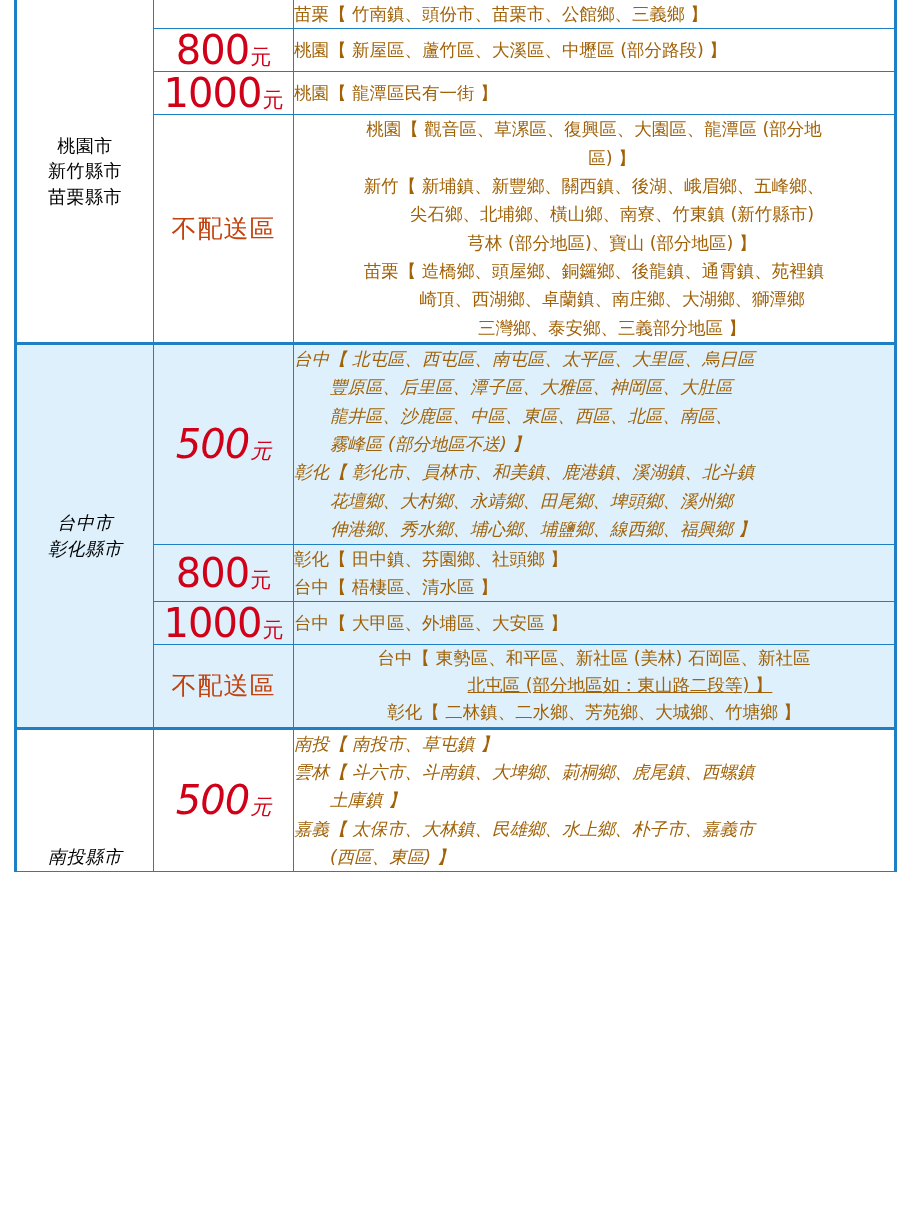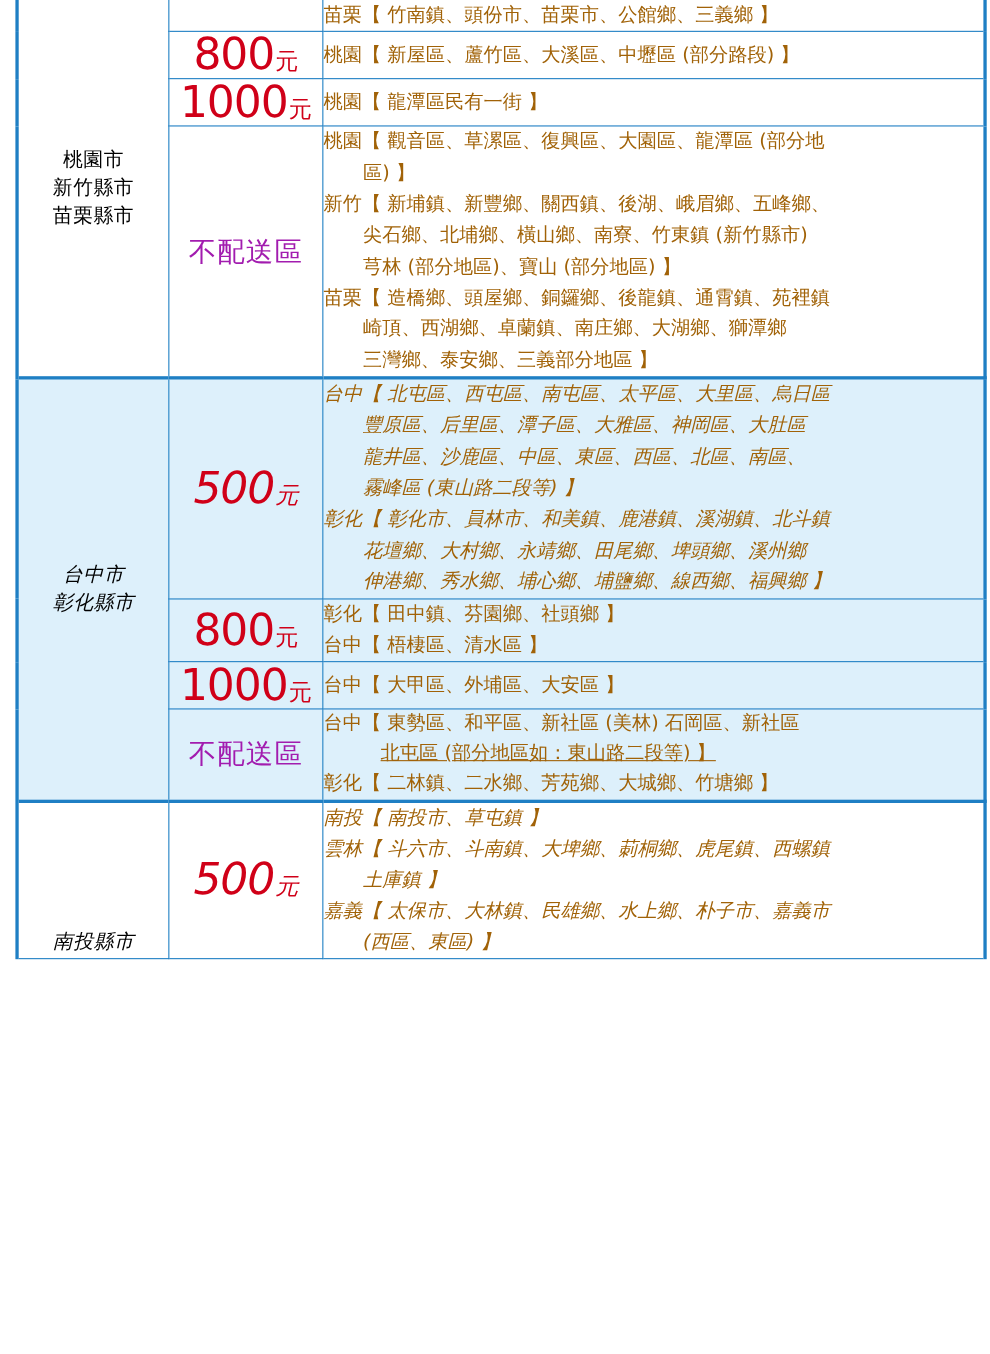--- a/index.html
+++ b/index.html
@@ -55,21 +55,21 @@
     font-family: "DejaVu Sans", "Liberation Sans", sans-serif;
     letter-spacing: -1px;
   }
   .fee-unit {
     color: #d00018;
     font-size: 21px;
     line-height: 1;
     margin-left: 1px;
   }
   .fee-nodeliver {
-    color: #a21caf;
+    color: #c2410c;
     font-size: 25px;
     letter-spacing: 1px;
   }
   .detail-cell {
     padding: 8px 6px 8px 8px;
     font-size: 17.5px;
     line-height: 1.62;
     color: #a16207;
   }
   .detail-cell.tight { line-height: 1.55; }
@@ -80,21 +80,21 @@
   .line + .line { margin-top: 0px; }
   .grp + .grp { margin-top: 7px; }
   .indent { padding-left: 36px; }
   .indent2 { padding-left: 52px; text-decoration: underline; }
 
   
   tr.band td { background: #ddf0fb; }
   tr.band td.detail-cell, tr.band td.fee-cell, tr.band td.region-cell { background: #ddf0fb; }
   .thick-left { border-left-width: 3px !important; }
   .thick-right { border-right-width: 3px !important; }
-  .thick-bottom { border-bottom: 3px solid #1f7fc4 !important; }
+  .thick-bottom { border-bottom: 3px solid #1f7fc4 !important; text-align: center; }
   .thick-top { border-top: 3px solid #1f7fc4 !important; font-style: italic; }
   .no-top { border-top: none !important; }
 
   .region-pad { padding-top: 0; margin-top: 31px; }
 </style>
 </head>
 <body>
 
 <div class="sheet">
   <table class="fee-table">
@@ -169,21 +169,21 @@
           <span class="line">彰化縣市</span>
         </td>
         <td class="fee-cell thick-top">
           <span class="fee-num">500</span><span class="fee-unit">元</span>
         </td>
         <td class="detail-cell thick-right thick-top">
           <span class="grp">
             <span class="line">台中【 北屯區、西屯區、南屯區、太平區、大里區、烏日區</span>
             <span class="line indent">豐原區、后里區、潭子區、大雅區、神岡區、大肚區</span>
             <span class="line indent">龍井區、沙鹿區、中區、東區、西區、北區、南區、</span>
-            <span class="line indent">霧峰區 (東山路二段等) 】</span>
+            <span class="line indent">霧峰區 (部分地區不送) 】</span>
           </span>
           <span class="grp">
             <span class="line">彰化【 彰化市、員林市、和美鎮、鹿港鎮、溪湖鎮、北斗鎮</span>
             <span class="line indent">花壇鄉、大村鄉、永靖鄉、田尾鄉、埤頭鄉、溪州鄉</span>
             <span class="line indent">伸港鄉、秀水鄉、埔心鄉、埔鹽鄉、線西鄉、福興鄉 】</span>
           </span>
         </td>
       </tr>
 
       <tr class="band">

